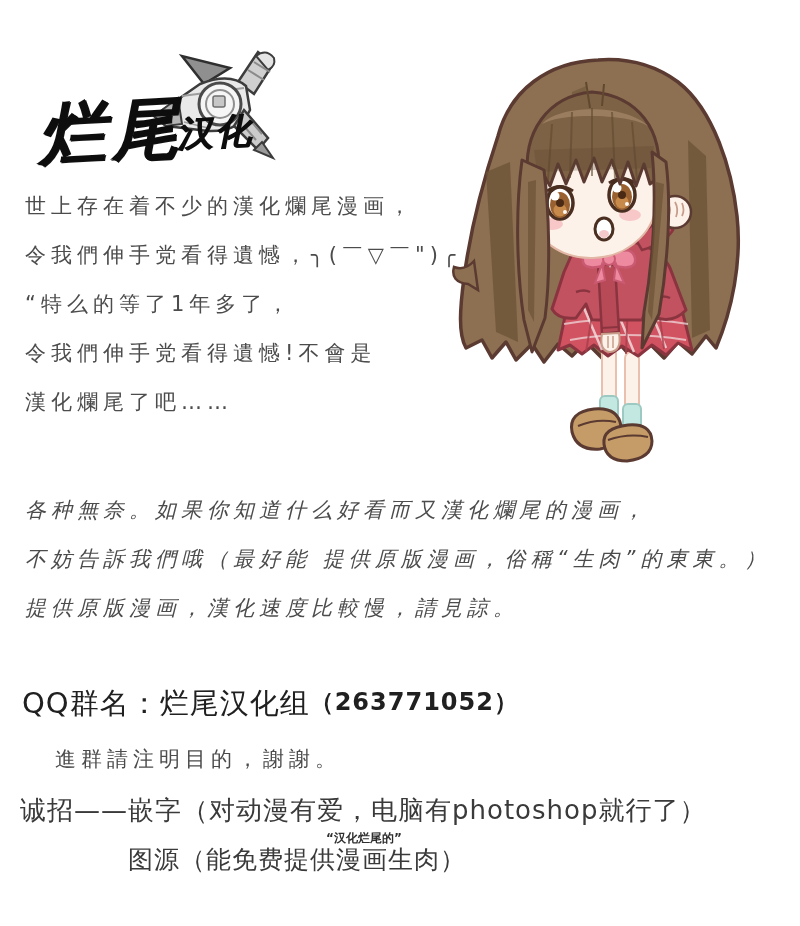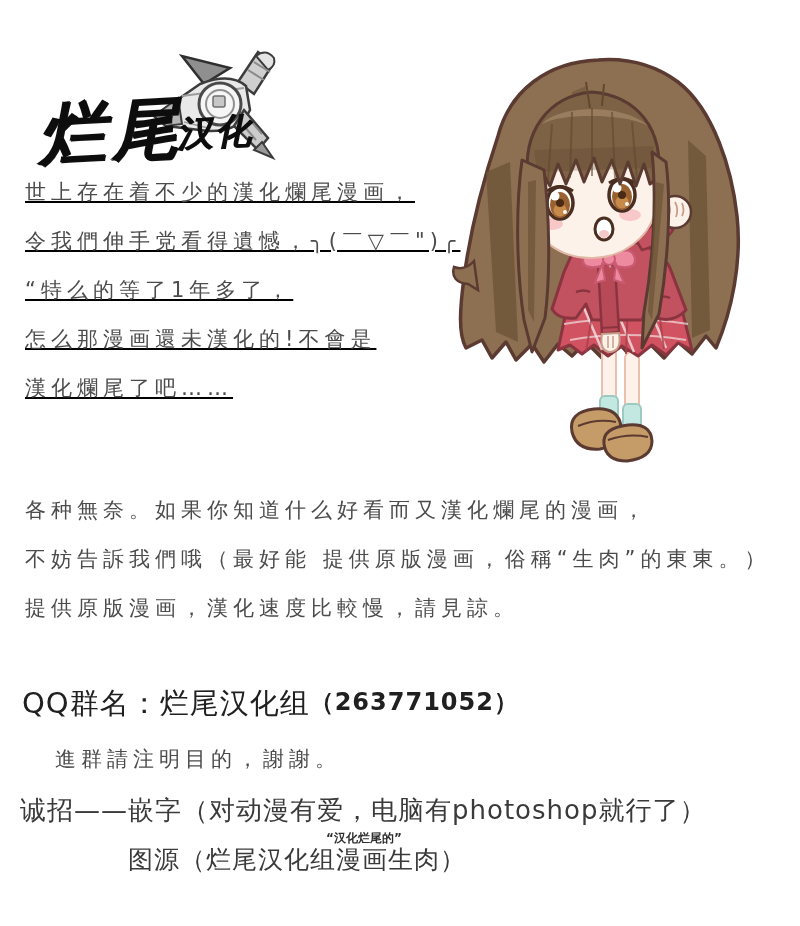--- a/index.html
+++ b/index.html
@@ -11,22 +11,22 @@
   
   .rocket { position:absolute; left:148px; top:36px; width:130px; height:130px; z-index:1; }
   .logo-text {
     position:absolute; left:38px; top:84px; z-index:2; white-space:nowrap;
     color:#0d0d0d; transform:rotate(-3deg); font-weight:900;
   }
   .logo-main { font-size:67px; letter-spacing:6px; font-style:italic; text-shadow:1px 1px 0 #111; }
   .logo-sub  { font-size:36px; letter-spacing:2px; font-style:italic; position:relative; top:-4px; left:-8px; text-shadow:1px 0 0 #111; }
   
   .hw { color:#4c4c4c; font-size:21px; letter-spacing:5px; white-space:nowrap; }
-  .intro   { position:absolute; left:25px; top:168px;  line-height:49px; z-index:3;text-decoration:underline; }
-  .request { position:absolute; left:25px; top:486px;  line-height:49px; z-index:3; }
+  .intro   { position:absolute; left:25px; top:182px;  line-height:49px; z-index:3; }
+  .request { position:absolute; left:25px; top:486px;  line-height:49px; z-index:3;font-style:italic; }
   
   .qq-line { position:absolute; left:22px; top:684px; color:#202020; white-space:nowrap; }
   .qq-main { font-size:29px; font-weight:normal; letter-spacing:1px; }
   .qq-num  { font-size:24px; font-weight:bold; vertical-align:3px; letter-spacing:1px; }
   .qq-note { position:absolute; left:55px; top:745px; }
   
   .recruit { color:#3a3a3a; font-size:26px; white-space:nowrap; letter-spacing:1px; }
   .recruit-1 { position:absolute; left:20px; top:793px; }
   .recruit-2 { position:absolute; left:128px; top:843px; font-size:25px; }
   .annotated { position:relative; display:inline-block;text-align:center; }
@@ -158,33 +158,33 @@
     <path d="M76,130 L84,128 L82,270 L76,258 Z" fill="#6c5336" opacity="0.7"></path>
     <path d="M204,130 L212,132 L200,268 L196,260 Z" fill="#6c5336" opacity="0.7"></path>
 
     <path d="M138,56 L134,30 M150,54 L152,32" stroke="#60492f" stroke-width="2" fill="none"></path>
   </svg>
 
   <div class="intro">
     <div class="hw">世上存在着不少的漢化爛尾漫画，</div>
     <div class="hw">令我們伸手党看得遺憾，╮(￣▽￣")╭</div>
     <div class="hw">“特么的等了1年多了，</div>
-    <div class="hw">怎么那漫画還未漢化的!不會是</div>
+    <div class="hw">令我們伸手党看得遺憾!不會是</div>
     <div class="hw">漢化爛尾了吧……</div>
   </div>
 
   <div class="request">
     <div class="hw">各种無奈。如果你知道什么好看而又漢化爛尾的漫画，</div>
     <div class="hw">不妨告訴我們哦（最好能 提供原版漫画，俗稱“生肉”的東東。）</div>
     <div class="hw">提供原版漫画，漢化速度比較慢，請見諒。</div>
   </div>
 
   <div class="qq-line">
     <span class="qq-main">QQ群名：烂尾汉化组</span><span class="qq-num">（263771052）</span>
   </div>
   <div class="hw qq-note">進群請注明目的，謝謝。</div>
 
   <div class="recruit recruit-1">诚招——嵌字（对动漫有爱，电脑有photoshop就行了）</div>
   <div class="recruit recruit-2">
-    <span>图源（烂尾汉化组</span><span class="annotated"><span class="annotation">“汉化烂尾的”</span><span>漫画</span></span><span>生肉）</span>
+    <span>图源（能免费提供</span><span class="annotated"><span class="annotation">“汉化烂尾的”</span><span>漫画</span></span><span>生肉）</span>
   </div>
 
 </div>
 
 </body></html>

